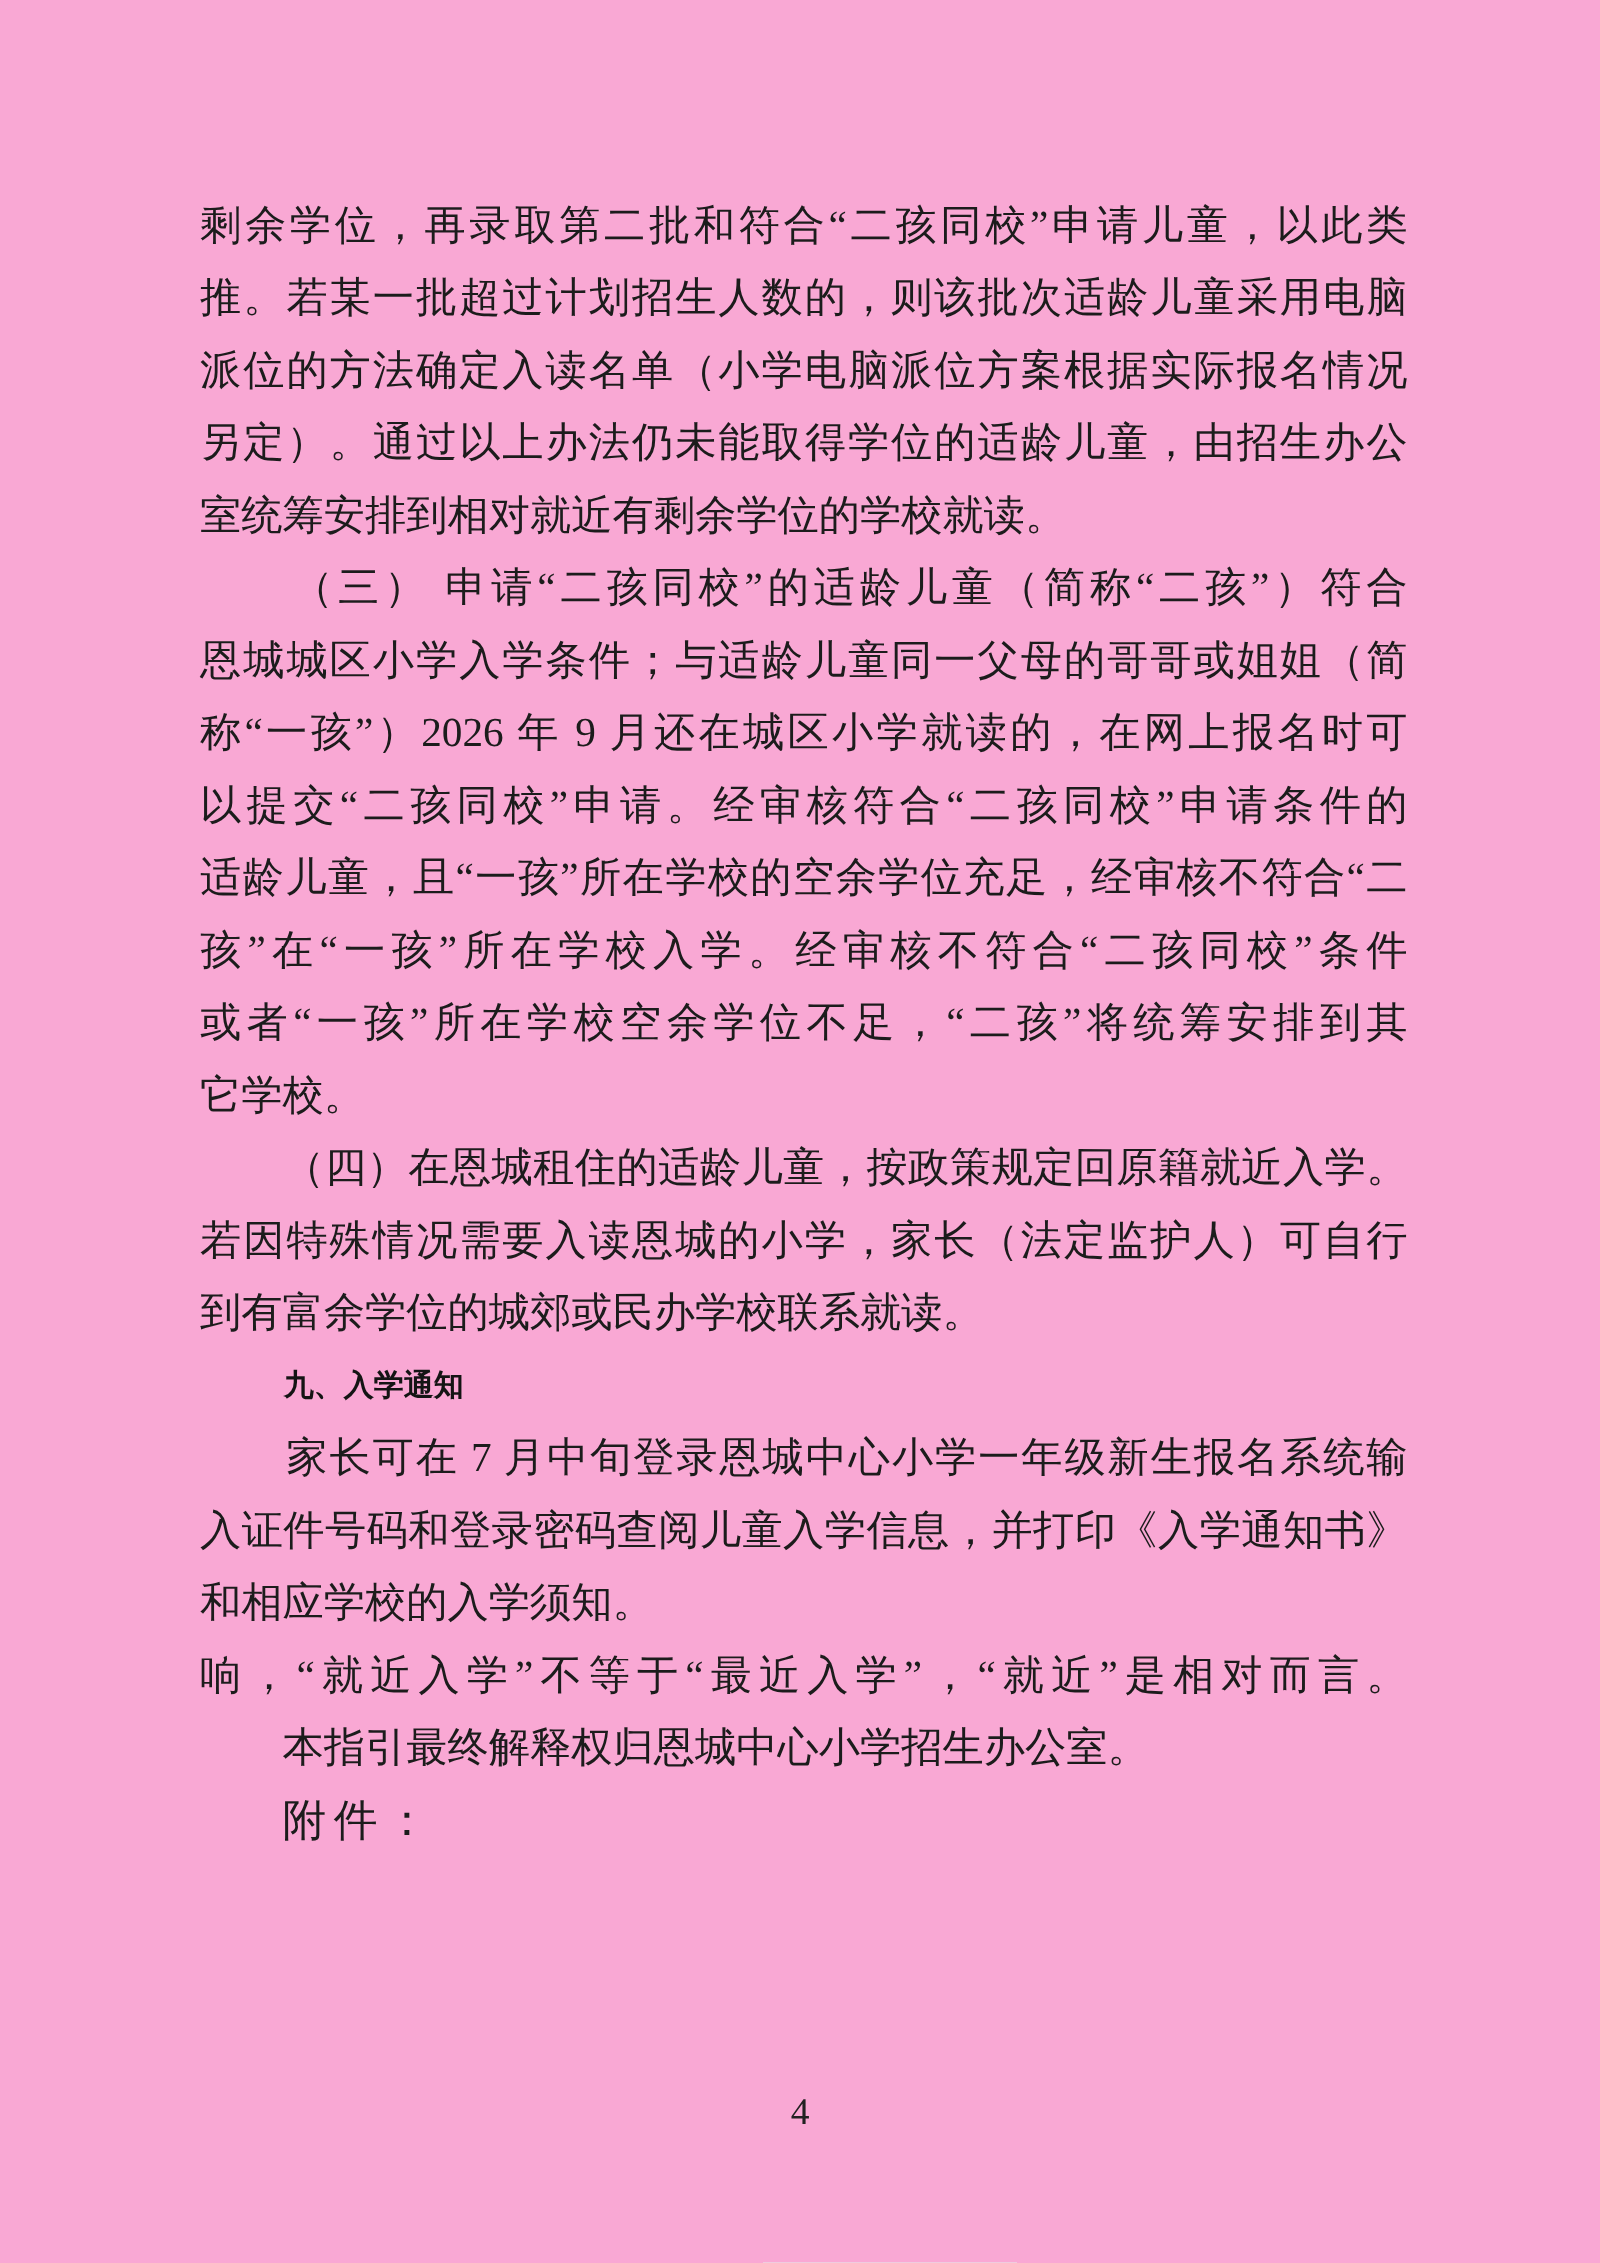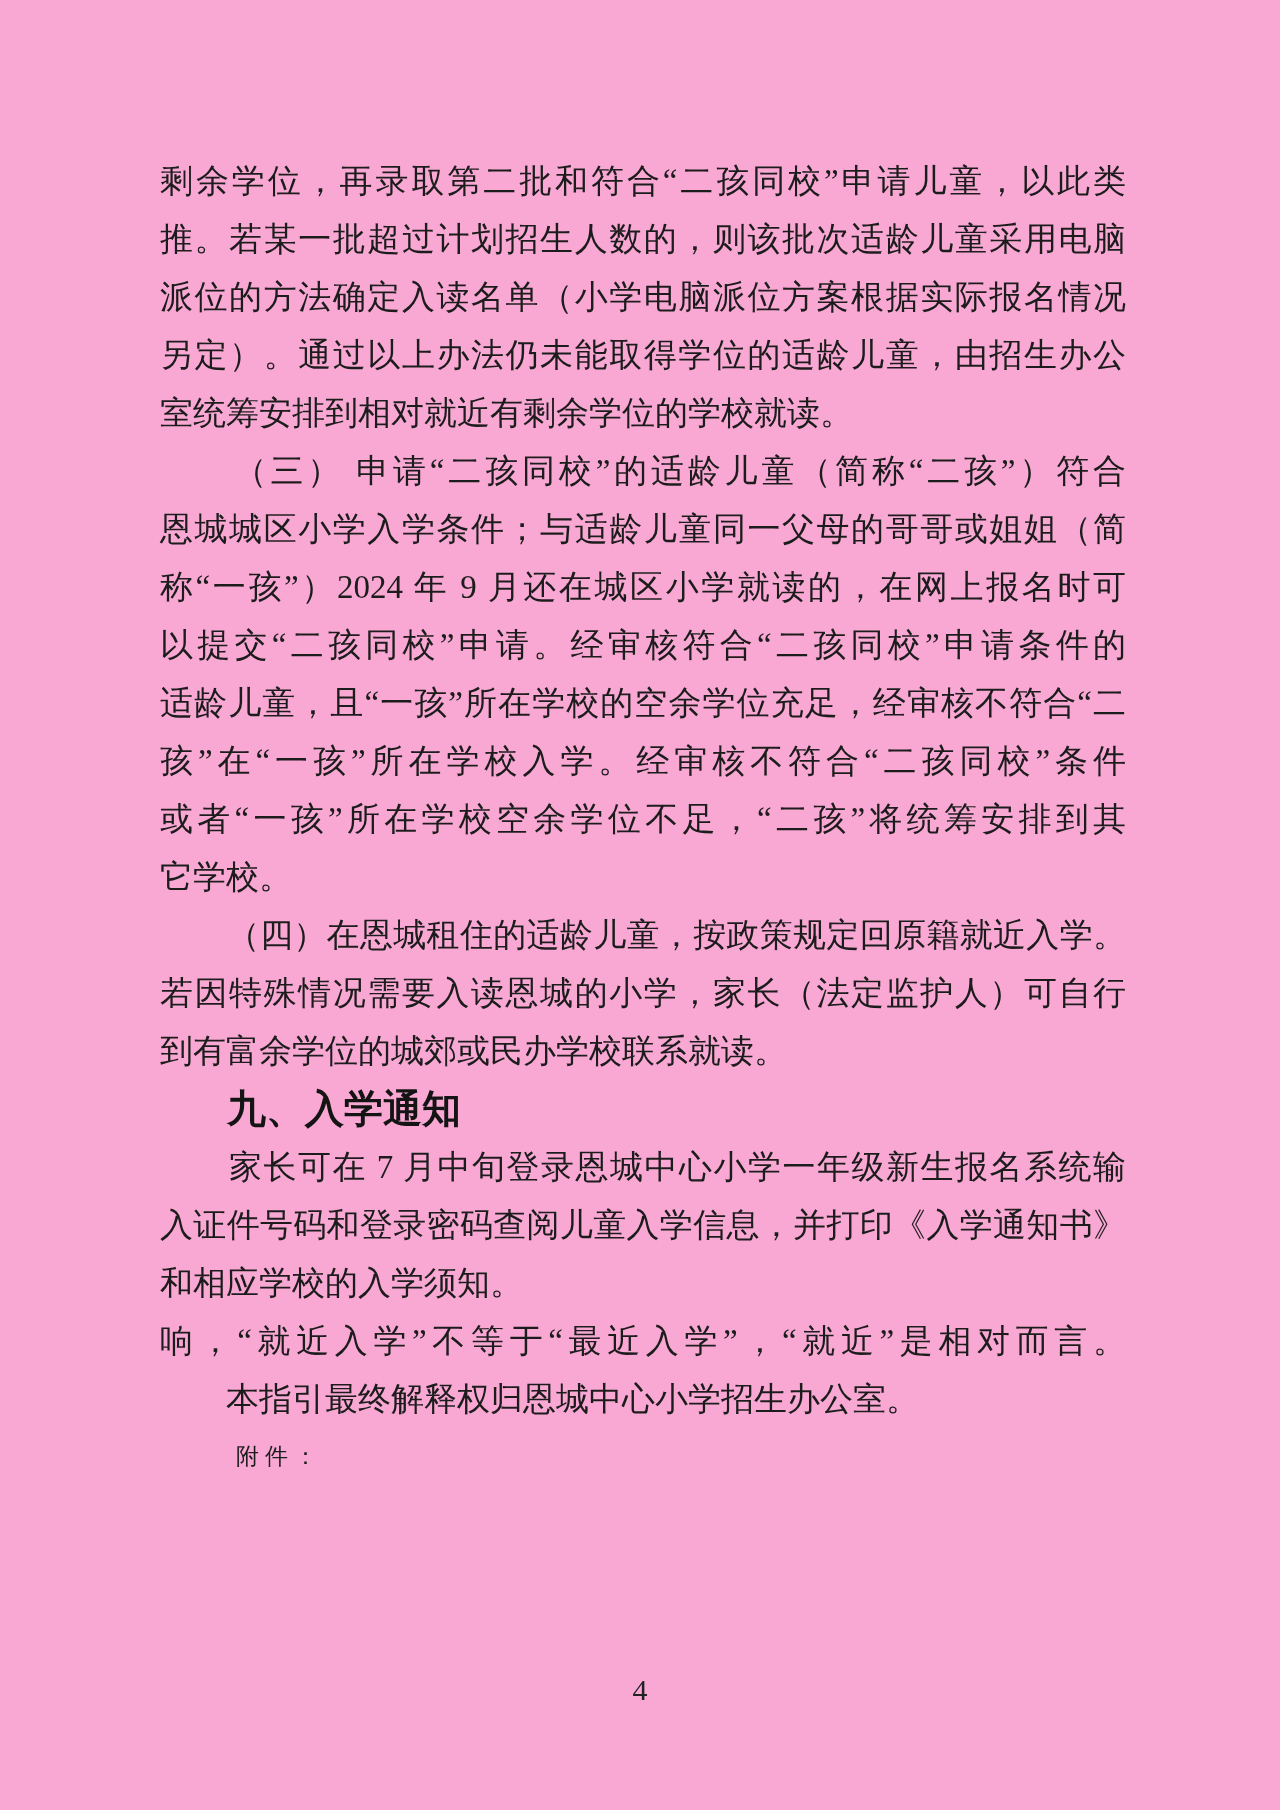--- a/index.html
+++ b/index.html
@@ -28,34 +28,34 @@
     white-space: nowrap;
     overflow: visible;
   }
   .line.end {
     text-align: left;
     text-align-last: left;
   }
   .heading {
     font-family: "Liberation Sans", "DejaVu Sans", sans-serif;
     font-weight: 700;
-    font-size: 39px;
+    font-size: 24px;
     line-height: 58px;
     height: 58px;
     margin-left: 67px;
     color: #141414;
   }
   .attach {
     position: relative;
   }
   .attach-label {
     position: absolute;
-    left: 76px;
+    left: 66px;
     top: 0;
-    font-size: 23px;
+    font-size: 35px;
     line-height: 58px;
     letter-spacing: 6px;
   }
   .attach-items { margin-left: 205px; }
   .attach-item {
     font-size: 33px;
     line-height: 58px;
     height: 58px;
     white-space: nowrap;
   }
@@ -79,21 +79,21 @@
         <div>
           <div class="line">剩余学位，再录取第二批和符合“二孩同校”申请儿童，以此类</div>
           <div class="line">推。若某一批超过计划招生人数的，则该批次适龄儿童采用电脑</div>
           <div class="line">派位的方法确定入读名单（小学电脑派位方案根据实际报名情况</div>
           <div class="line">另定）。通过以上办法仍未能取得学位的适龄儿童，由招生办公</div>
           <div class="line end">室统筹安排到相对就近有剩余学位的学校就读。</div>
         </div>
         <div>
           <div class="line">　　（三） 申请“二孩同校”的适龄儿童（简称“二孩”）符合</div>
           <div class="line">恩城城区小学入学条件；与适龄儿童同一父母的哥哥或姐姐（简</div>
-          <div class="line">称“一孩”）2024 年 9 月还在城区小学就读的，在网上报名时可</div>
+          <div class="line">称“一孩”）2026 年 9 月还在城区小学就读的，在网上报名时可</div>
           <div class="line">以提交“二孩同校”申请。经审核符合“二孩同校”申请条件的</div>
           <div class="line">适龄儿童，且“一孩”所在学校的空余学位充足，经审核不符合“二</div>
           <div class="line">孩”在“一孩”所在学校入学。经审核不符合“二孩同校”条件</div>
           <div class="line">或者“一孩”所在学校空余学位不足，“二孩”将统筹安排到其</div>
           <div class="line end">它学校。</div>
         </div>
         <div>
           <div class="line">　　（四）在恩城租住的适龄儿童，按政策规定回原籍就近入学。</div>
           <div class="line">若因特殊情况需要入读恩城的小学，家长（法定监护人）可自行</div>
           <div class="line end">到有富余学位的城郊或民办学校联系就读。</div>

